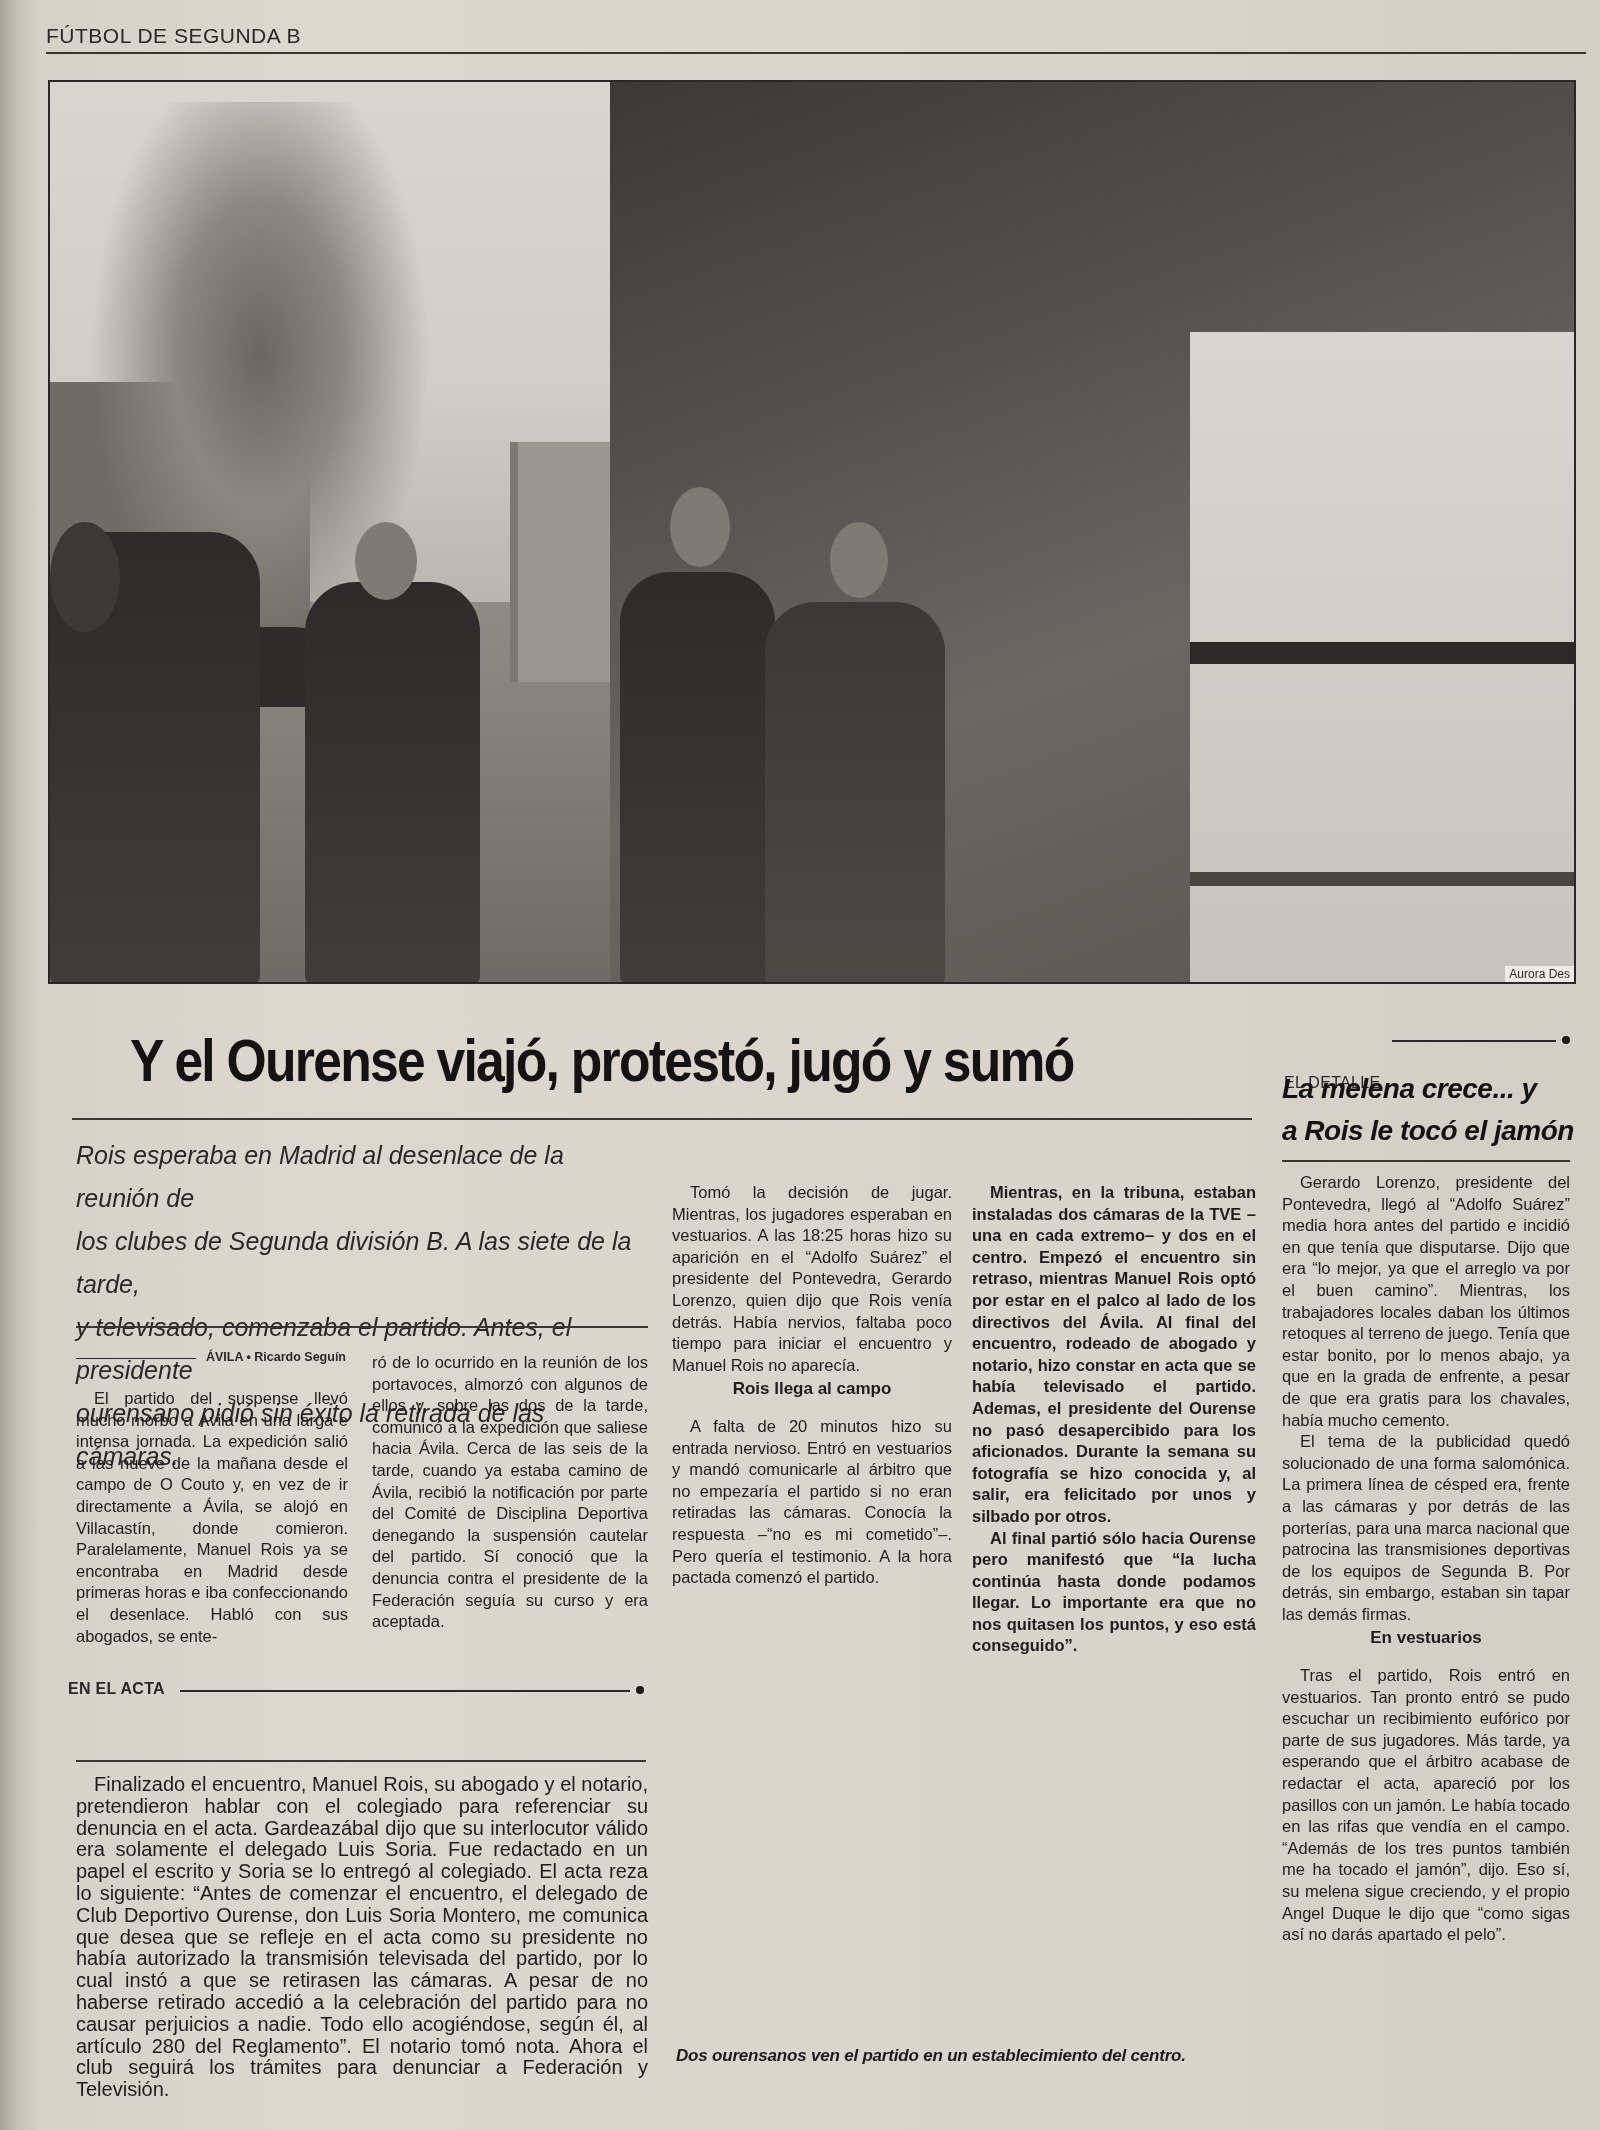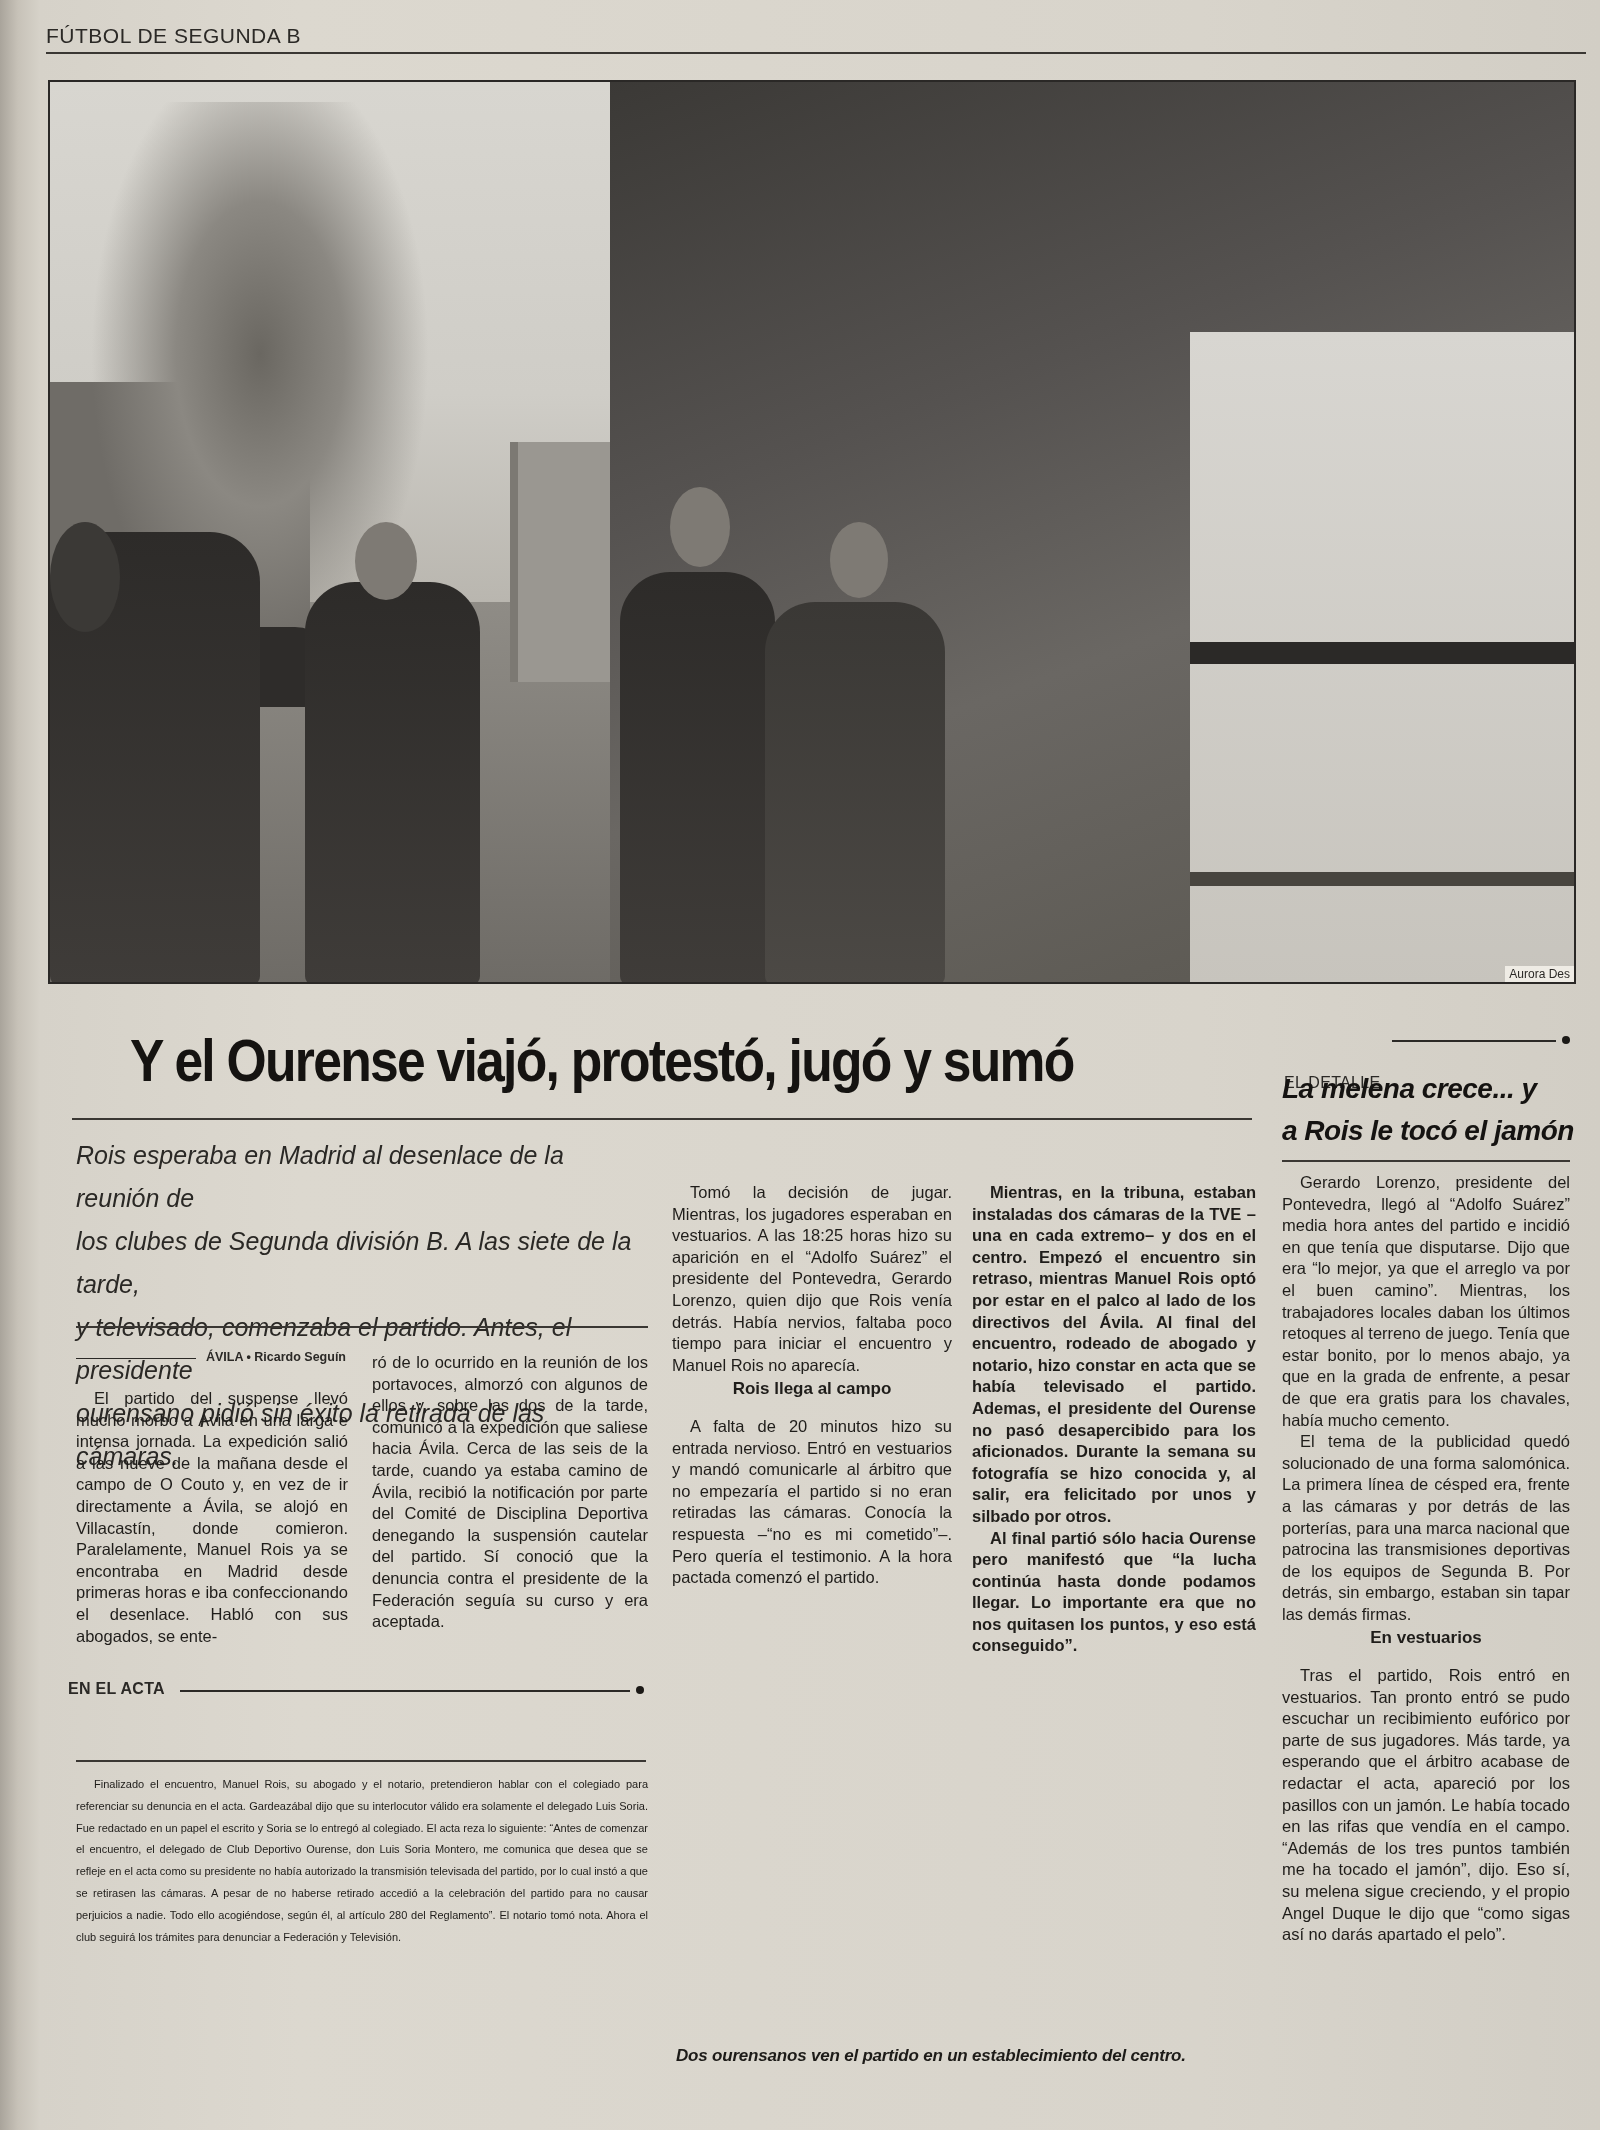--- a/index.html
+++ b/index.html
@@ -152,21 +152,21 @@
   </div>
   <div class="col" style="left:972px;top:1182px;width:284px;font-weight:bold;">
     <p>Mientras, en la tribuna, estaban instaladas dos cámaras de la TVE –una en cada extremo– y dos en el centro. Empezó el encuentro sin retraso, mientras Manuel Rois optó por estar en el palco al lado de los directivos del Ávila. Al final del encuentro, rodeado de abogado y notario, hizo constar en acta que se había televisado el partido. Ademas, el presidente del Ourense no pasó desapercibido para los aficionados. Durante la semana su fotografía se hizo conocida y, al salir, era felicitado por unos y silbado por otros.</p>
     <p>Al final partió sólo hacia Ourense pero manifestó que “la lucha continúa hasta donde podamos llegar. Lo importante era que no nos quitasen los puntos, y eso está conseguido”.</p>
   </div>
 
   <div class="kicker" style="left:68px;top:1680px;font-weight:bold;">EN EL ACTA</div>
   <div class="kicker-line" style="left:180px;top:1690px;width:450px;"></div>
   <div class="kicker-dot" style="left:636px;top:1686px;"></div>
   <div class="side-rule" style="left:76px;top:1760px;width:570px;"></div>
-  <div class="col" style="left:76px;top:1774px;width:572px;font-size:11px;line-height:21.8px;">
+  <div class="col" style="left:76px;top:1774px;width:572px;font-size:20px;line-height:21.8px;">
     <p>Finalizado el encuentro, Manuel Rois, su abogado y el notario, pretendieron hablar con el colegiado para referenciar su denuncia en el acta. Gardeazábal dijo que su interlocutor válido era solamente el delegado Luis Soria. Fue redactado en un papel el escrito y Soria se lo entregó al colegiado. El acta reza lo siguiente: “Antes de comenzar el encuentro, el delegado de Club Deportivo Ourense, don Luis Soria Montero, me comunica que desea que se refleje en el acta como su presidente no había autorizado la transmisión televisada del partido, por lo cual instó a que se retirasen las cámaras. A pesar de no haberse retirado accedió a la celebración del partido para no causar perjuicios a nadie. Todo ello acogiéndose, según él, al artículo 280 del Reglamento”. El notario tomó nota. Ahora el club seguirá los trámites para denunciar a Federación y Televisión.</p>
   </div>
 
   <div class="caption" style="left:676px;top:2046px;width:580px;font-size:17px;">Dos ourensanos ven el partido en un establecimiento del centro.</div>
 
   <div class="kicker" style="left:1284px;top:1074px;">EL DETALLE</div>
   <div class="kicker-line" style="left:1392px;top:1040px;width:164px;"></div>
   <div class="kicker-dot" style="left:1562px;top:1036px;"></div>
   <div class="side-title" style="left:1282px;top:1068px;width:300px;">
     <div>La melena crece... y</div>

